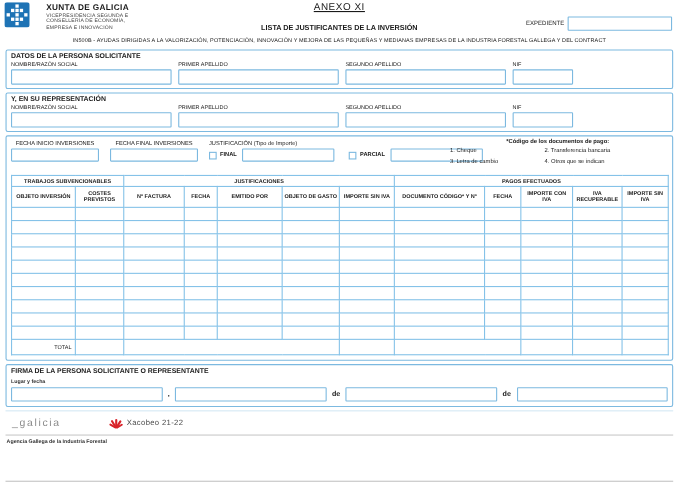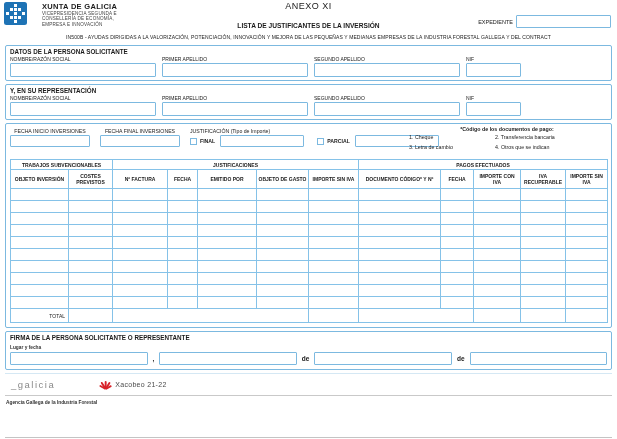--- a/index.html
+++ b/index.html
@@ -7,21 +7,21 @@
   body { width:617px; height:439px; font-family:"Liberation Sans", sans-serif; color:#1a1a1a; position:relative; overflow:hidden; }
 
   .page { width:617px; height:439px; position:relative; }
 
   
   .header { position:relative; height:44px; }
   .brand { position:absolute; left:4px; top:2px; display:flex; gap:15px; align-items:flex-start; }
   .brand-logo { width:23px; height:23px; flex:0 0 auto; }
   .brand-title { font-size:7.5px; font-weight:bold; letter-spacing:0.3px; }
   .brand-sub { font-size:4.6px; color:#444; letter-spacing:0.2px; line-height:5.4px; }
-  .anexo { position:absolute; left:0; right:0; top:1px; text-align:center; font-size:9px; letter-spacing:0.5px; }
+  .anexo { position:absolute; left:0; right:0; top:1px; text-align:center; font-size:9px; letter-spacing:0.5px;text-decoration:underline; }
   .doc-title { position:absolute; left:0; right:0; top:22px; text-align:center; font-size:6.6px; font-weight:bold; }
   .expediente { position:absolute; right:6px; top:15px; display:flex; align-items:center; gap:3px; }
   .expediente .lbl { font-size:5.5px; }
   .procedure { position:absolute; left:0; right:0; top:34px; text-align:center; font-size:5px; letter-spacing:0.1px; }
 
   
   .sec { margin:0 5px; border:1px solid #7cb9e0; border-radius:2px; background:#fff; }
   .sec-title { font-size:6.3px; font-weight:bold; padding:2px 0 1px 4px; }
   .fields { display:flex; gap:6px; padding:0 4px 3px 4px; }
   .field { display:flex; flex-direction:column; }

